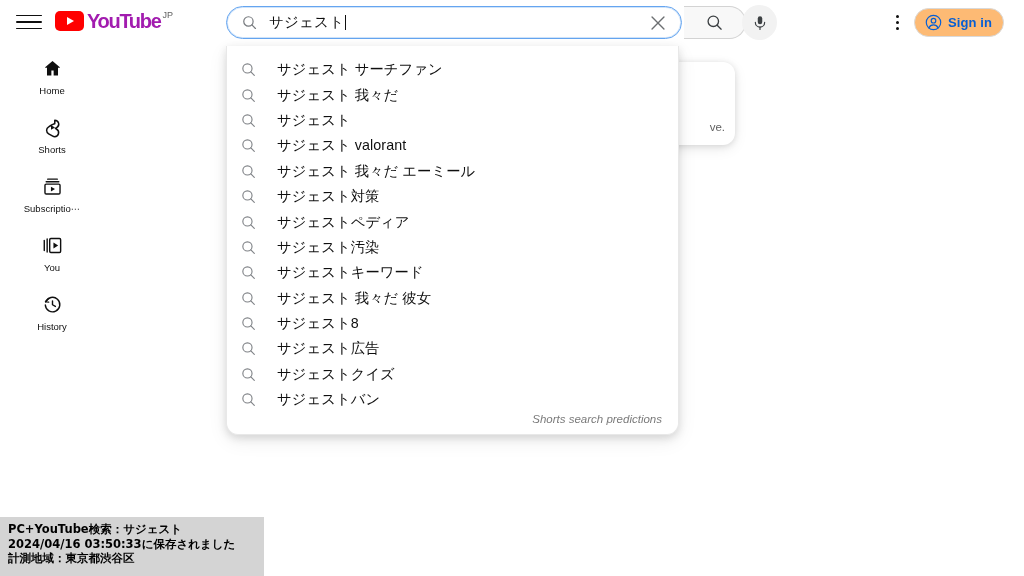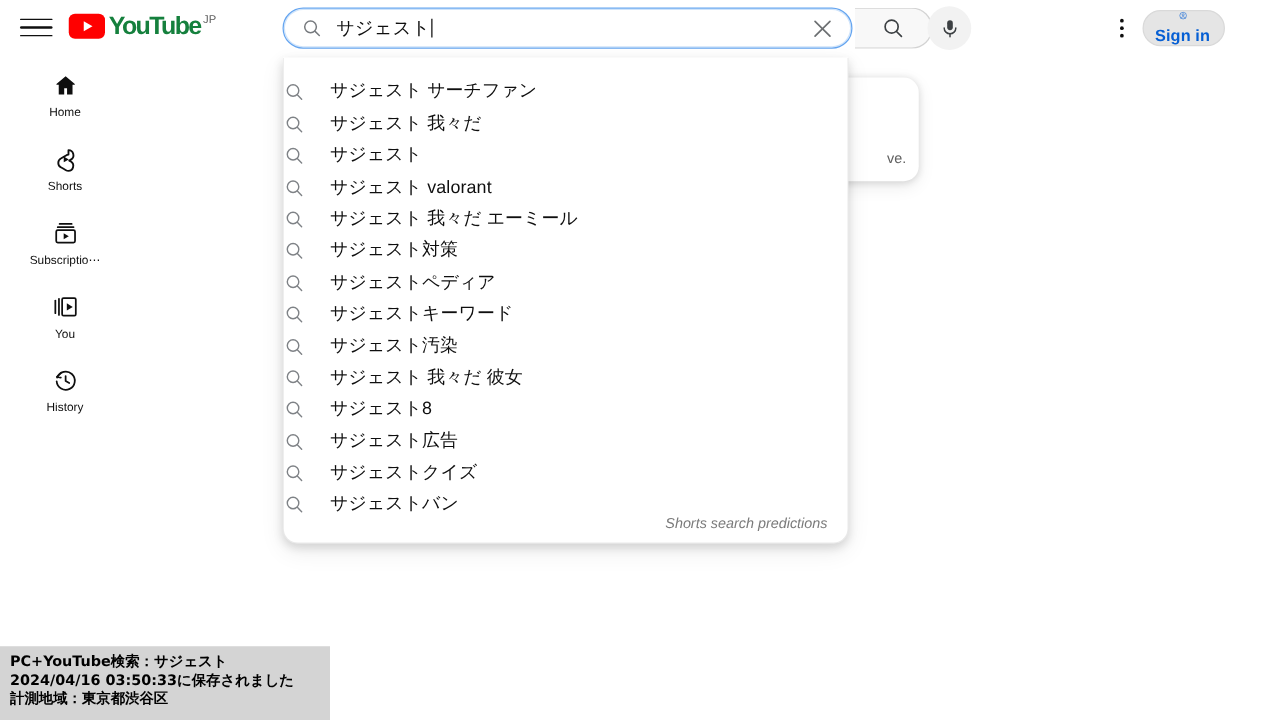--- a/index.html
+++ b/index.html
@@ -29,21 +29,21 @@
     width: 29px; height: 20px; background: #ff0000; border-radius: 5px;
     display: flex; align-items: center; justify-content: center; margin-right: 3px;
   }
   .logo-play:after {
     content: ""; display: block; width: 0; height: 0;
     border-left: 7px solid #fff; border-top: 4.5px solid transparent; border-bottom: 4.5px solid transparent;
     margin-left: 2px;
   }
   .logo-word {
     font-family: "Liberation Sans", sans-serif;
-    font-size: 20px; font-weight: 700; letter-spacing: -1.3px; color: #15803d;
+    font-size: 20px; font-weight: 700; letter-spacing: -1.3px; color: #a21caf;
     line-height: 20px;
   }
   .logo-sup { font-size: 9px; color: #606060; vertical-align: super; margin-left: 2px; line-height: 9px; align-self: flex-start; margin-top: 1px; }
 
   
   .searchwrap { position: absolute; left: 226px; top: 6px; width: 456px; height: 33px; z-index: 40; }
   .searchbox {
     position: absolute; left: 0; top: 0; width: 456px; height: 33px;
     border: 1px solid #65a5f0; border-radius: 17px; background: #fff;
     box-shadow: 0 0 0 1px rgba(101,165,240,0.30) inset;
@@ -72,22 +72,22 @@
   }
 
   .kebab {
     position: absolute; left: 888px; top: 12px; width: 18px; height: 20px; cursor: pointer;
     display: flex; flex-direction: column; align-items: center; justify-content: center; gap: 3px;
   }
   .kebab i { display: block; width: 3px; height: 3px; border-radius: 50%; background: #0f0f0f; }
 
   .signin {
     position: absolute; left: 914px; top: 8px; height: 29px; padding: 0 11px 0 9px;
-    border: 1px solid #d9d9d9; border-radius: 16px; background: #e5e5e5;
-    display: flex; align-items: center; gap: 5px; cursor: pointer; flex-direction: column;
+    border: 1px solid #d9d9d9; border-radius: 16px; background: #fdba74;
+    display: flex; align-items: center; gap: 5px; cursor: pointer;
   }
   .signin-label { font-size: 13px; font-weight: 700; color: #065fd4; letter-spacing: .1px; }
 
   
   .sidebar { position: absolute; left: 0; top: 48px; width: 60px; z-index: 20; padding-left: 22px; }
   .side-item {
     width: 60px; height: 56px; margin-bottom: 3px;
     display: flex; flex-direction: column; align-items: center; justify-content: center;
     cursor: pointer; gap: 5px;
   }
@@ -111,21 +111,21 @@
 
   
   .suggest {
     position: absolute; left: 226px; top: 46px; width: 453px; height: 389px;
     background: #fff; border-radius: 0 0 12px 12px;
     border: 1px solid #e8e8e8; border-top: none;
     box-shadow: 0 3px 8px rgba(0,0,0,0.13), 0 6px 20px rgba(0,0,0,0.07);
     z-index: 50; padding-top: 11px;
   }
   .sg-row {
-    height: 25.4px; display: flex; align-items: flex-end; cursor: pointer;
+    height: 25.4px; display: flex; align-items: center; padding-left: 13px; cursor: pointer;
   }
   .sg-icon { width: 17px; height: 17px; flex: 0 0 17px; margin-right: 20px; opacity: .8; }
   .sg-text { font-size: 14.3px; color: #0f0f0f; white-space: nowrap; letter-spacing: .1px; }
   .sg-footer {
     position: absolute; right: 16px; bottom: 9px;
     font-size: 11.5px; font-style: italic; color: #7a7a7a; cursor: pointer;
   }
 
   
   .overlay {
@@ -311,28 +311,28 @@
             <circle cx="10.5" cy="10.5" r="6.5" fill="none" stroke="#5f6368" stroke-width="1.6"></circle>
             <line x1="15.3" y1="15.3" x2="20.2" y2="20.2" stroke="#5f6368" stroke-width="1.6" stroke-linecap="round"></line>
           </svg>
           <span class="sg-text">サジェストペディア</span>
         </div>
         <div class="sg-row">
           <svg class="sg-icon" viewBox="0 0 24 24">
             <circle cx="10.5" cy="10.5" r="6.5" fill="none" stroke="#5f6368" stroke-width="1.6"></circle>
             <line x1="15.3" y1="15.3" x2="20.2" y2="20.2" stroke="#5f6368" stroke-width="1.6" stroke-linecap="round"></line>
           </svg>
+          <span class="sg-text">サジェスト汚染</span>
+        </div>
+        <div class="sg-row">
+          <svg class="sg-icon" viewBox="0 0 24 24">
+            <circle cx="10.5" cy="10.5" r="6.5" fill="none" stroke="#5f6368" stroke-width="1.6"></circle>
+            <line x1="15.3" y1="15.3" x2="20.2" y2="20.2" stroke="#5f6368" stroke-width="1.6" stroke-linecap="round"></line>
+          </svg>
           <span class="sg-text">サジェストキーワード</span>
-        </div>
-        <div class="sg-row">
-          <svg class="sg-icon" viewBox="0 0 24 24">
-            <circle cx="10.5" cy="10.5" r="6.5" fill="none" stroke="#5f6368" stroke-width="1.6"></circle>
-            <line x1="15.3" y1="15.3" x2="20.2" y2="20.2" stroke="#5f6368" stroke-width="1.6" stroke-linecap="round"></line>
-          </svg>
-          <span class="sg-text">サジェスト汚染</span>
         </div>
         <div class="sg-row">
           <svg class="sg-icon" viewBox="0 0 24 24">
             <circle cx="10.5" cy="10.5" r="6.5" fill="none" stroke="#5f6368" stroke-width="1.6"></circle>
             <line x1="15.3" y1="15.3" x2="20.2" y2="20.2" stroke="#5f6368" stroke-width="1.6" stroke-linecap="round"></line>
           </svg>
           <span class="sg-text">サジェスト 我々だ 彼女</span>
         </div>
         <div class="sg-row">
           <svg class="sg-icon" viewBox="0 0 24 24">

